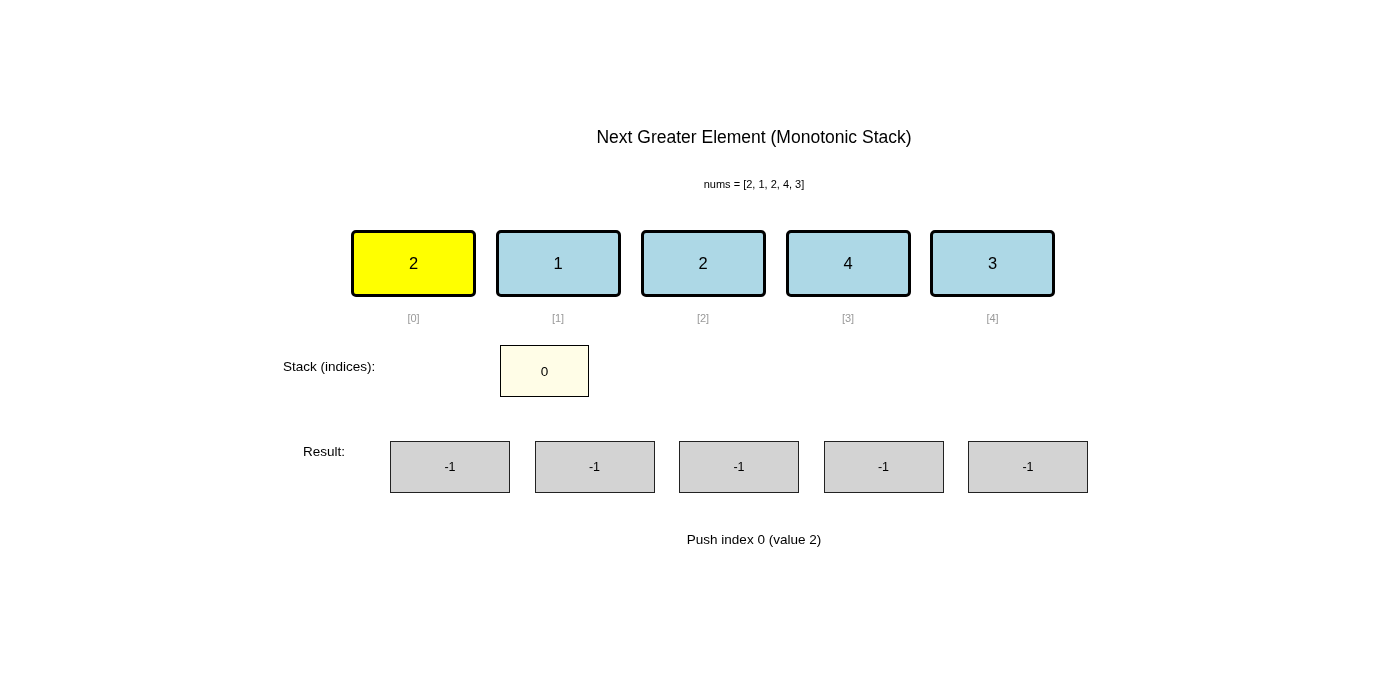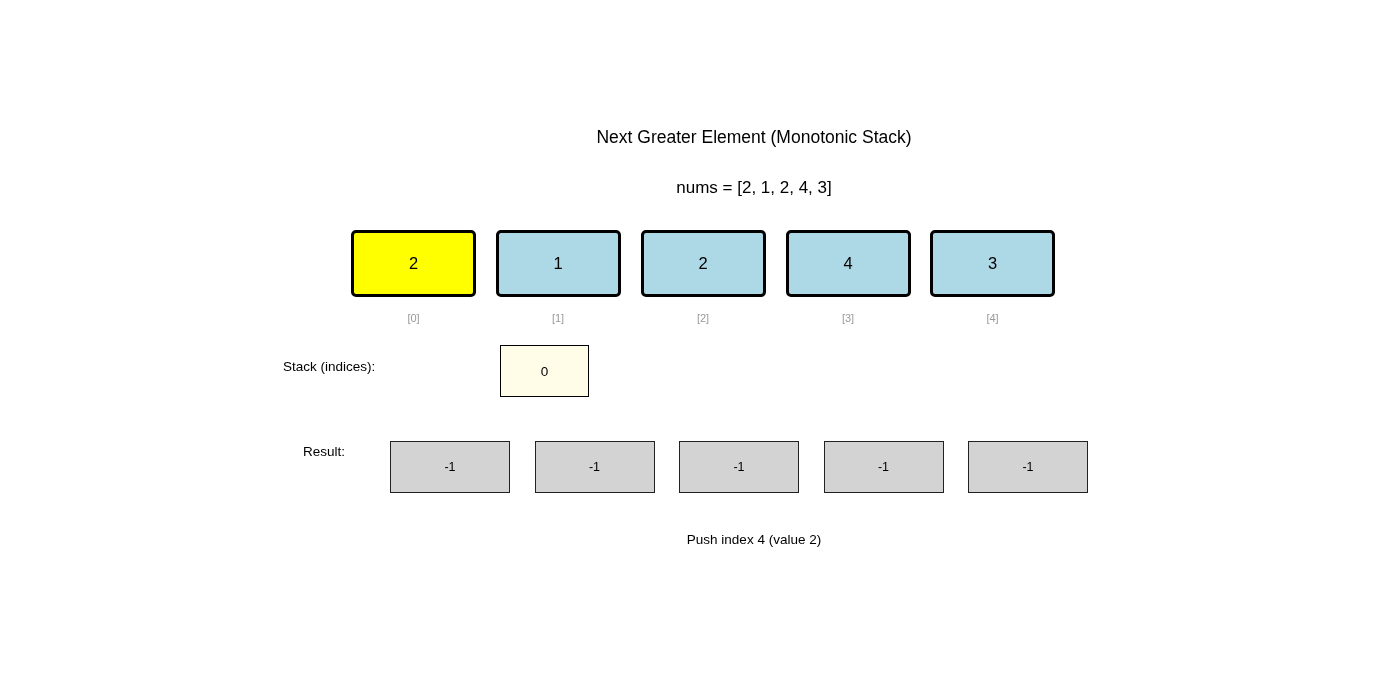--- a/index.html
+++ b/index.html
@@ -18,21 +18,21 @@
     left: 754px;
     transform: translateX(-50%);
     font-size: 17.5px;
     white-space: nowrap;
   }
   .subtitle {
     position: absolute;
     top: 178px;
     left: 754px;
     transform: translateX(-50%);
-    font-size: 17px;
+    font-size: 11px;
     white-space: nowrap;
   }
   .cell {
     position: absolute;
     top: 230px;
     width: 125px;
     text-align: center;
   }
   .cell .box {
     box-sizing: border-box;
@@ -128,15 +128,15 @@
   <div class="row-label stack-label">Stack (indices):</div>
   <div class="stack-box">0</div>
 
   <div class="row-label result-label">Result:</div>
   <div class="result-box" style="left:390px">-1</div>
   <div class="result-box" style="left:534.5px">-1</div>
   <div class="result-box" style="left:679px">-1</div>
   <div class="result-box" style="left:823.5px">-1</div>
   <div class="result-box" style="left:968px">-1</div>
 
-  <div class="status">Push index 4 (value 2)</div>
+  <div class="status">Push index 0 (value 2)</div>
 
 </div>
 
 </body></html>

